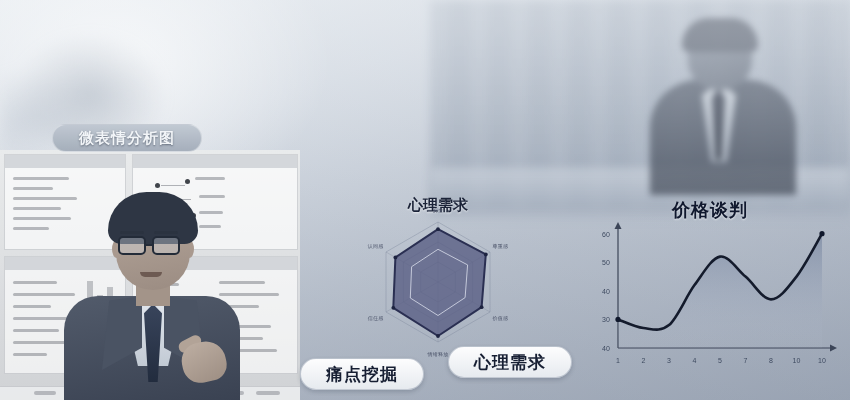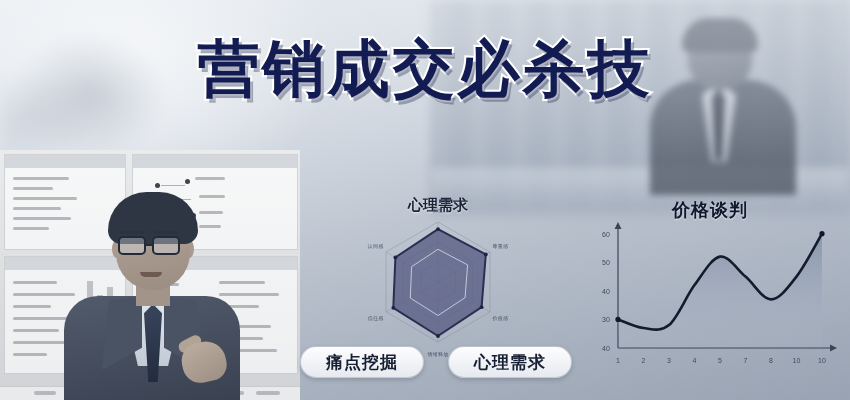--- a/index.html
+++ b/index.html
@@ -190,21 +190,21 @@
 
   
   .pill{
     position:absolute; height:32px; border-radius:16px;
     background:linear-gradient(180deg,#fdfdfe,#e6eaef);
     border:1px solid rgba(140,152,170,.5);
     box-shadow:0 2px 4px rgba(40,50,70,.22);
     display:flex; align-items:center; justify-content:center;
     font-size:17px; font-weight:bold; color:#171f33; letter-spacing:1px;
   }
-  .pill-a{ left:300px; top:346px; width:124px; }
+  .pill-a{ left:300px; top:358px; width:124px; }
   .pill-b{ left:448px; top:346px; width:124px; }
 
   
   .line-wrap{ position:absolute; left:592px; top:198px; width:248px; height:184px; }
   .line-title{
     position:absolute; left:0; right:12px; top:0; text-align:center;
     font-size:18px; font-weight:bold; color:#10182e; letter-spacing:1px;
     text-shadow:0 1px 2px rgba(255,255,255,.65);
   }
   .line-svg{ position:absolute; left:0; top:24px; }
@@ -309,22 +309,22 @@
     <div class="brow browL"></div>
       <div class="brow browR"></div>
     <div class="glassL"></div>
       <div class="glassR"></div>
       <div class="bridge"></div>
     <div class="mouth"></div>
     <div class="thumb"></div>
     <div class="hand"></div>
   </div>
 
-
-  <div class="title">营销成交必杀技</div>
+  <div class="badge">微表情分析图</div>
+
 
 
   <div class="radar-wrap">
     <div class="radar-title">心理需求</div>
     <svg class="radar-svg" id="radarSvg" width="188" height="142" viewBox="0 0 188 142">
         <path d="M94.0,8.0L146.0,38.0L146.0,98.0L94.0,128.0L42.0,98.0L42.0,38.0Z" fill="none" stroke="rgba(120,132,152,0.55)" stroke-width="0.7"></path>
         <path d="M94.0,28.0L128.6,48.0L128.6,88.0L94.0,108.0L59.4,88.0L59.4,48.0Z" fill="none" stroke="rgba(120,132,152,0.55)" stroke-width="0.7"></path>
         <path d="M94.0,48.0L111.3,58.0L111.3,78.0L94.0,88.0L76.7,78.0L76.7,58.0Z" fill="none" stroke="rgba(120,132,152,0.55)" stroke-width="0.7"></path>
         <line x1="94" y1="68" x2="94.0" y2="8.0" stroke="rgba(120,132,152,0.5)" stroke-width="0.6"></line>
         <line x1="94" y1="68" x2="146.0" y2="38.0" stroke="rgba(120,132,152,0.5)" stroke-width="0.6"></line>

